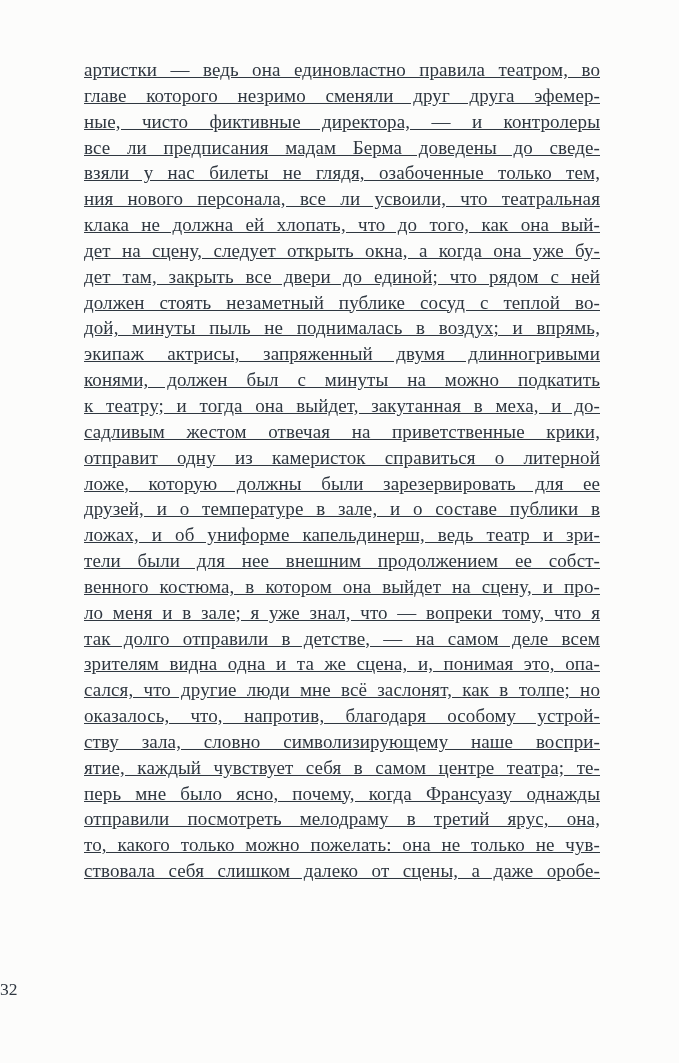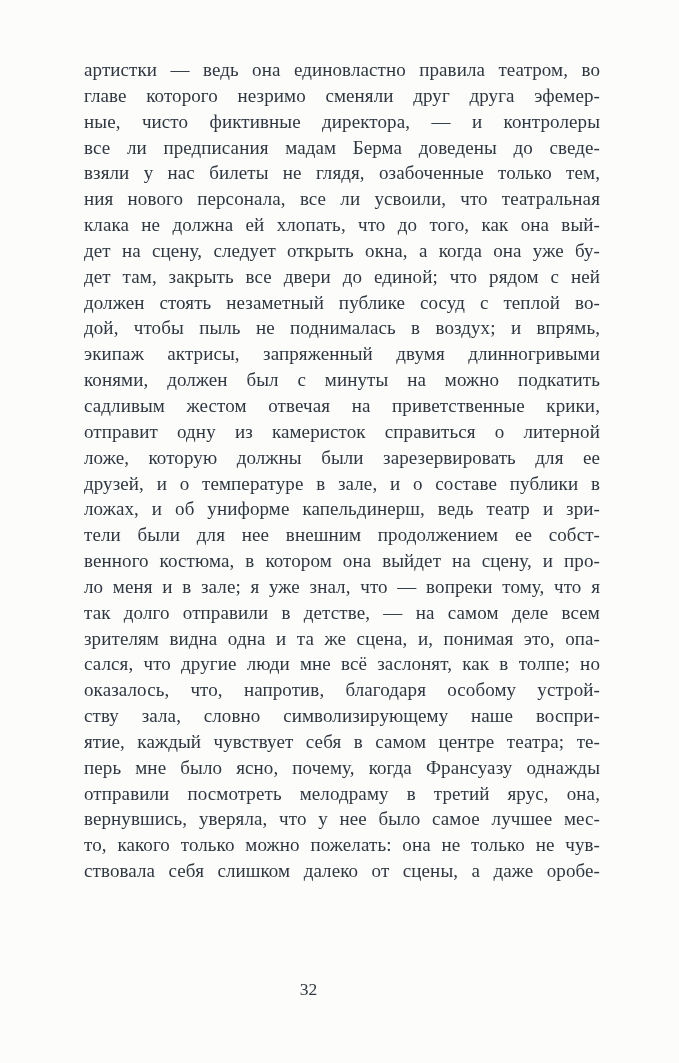--- a/index.html
+++ b/index.html
@@ -19,73 +19,74 @@
     background: #fcfcfb;
     overflow: hidden;
   }
   .text-block {
     position: absolute;
     left: 84px;
     top: 57px;
     width: 516px;
     color: #2f3740;
     font-size: 19px;
+    text-decoration: underline;
   }
   .text-line {
     height: 25.85px;
     line-height: 25.85px;
     text-align: justify;
     text-align-last: justify;
     text-justify: inter-word;
     overflow: hidden;
     letter-spacing: 0.1px;
   }
   .page-number {
     position: absolute;
     left: 0;
     top: 978px;
     width: 617px;
-    text-align: center;
+    text-align: left;
     color: #2f3740;
     font-size: 17.5px;
     line-height: 22px;
   }
 </style>
 </head>
 <body>
 
 <div class="book-page" style="background: rgb(252, 252, 251);">
   <div class="text-block" style="color: rgb(47, 55, 64);">
       <div class="text-line">артистки — ведь она единовластно правила театром, во</div>
       <div class="text-line">главе которого незримо сменяли друг друга эфемер-</div>
       <div class="text-line">ные, чисто фиктивные директора, — и контролеры</div>
       <div class="text-line">все ли предписания мадам Берма доведены до сведе-</div>
       <div class="text-line">взяли у нас билеты не глядя, озабоченные только тем,</div>
       <div class="text-line">ния нового персонала, все ли усвоили, что театральная</div>
       <div class="text-line">клака не должна ей хлопать, что до того, как она вый-</div>
       <div class="text-line">дет на сцену, следует открыть окна, а когда она уже бу-</div>
       <div class="text-line">дет там, закрыть все двери до единой; что рядом с ней</div>
       <div class="text-line">должен стоять незаметный публике сосуд с теплой во-</div>
-      <div class="text-line">дой, чтобы пыль не поднималась в воздух; и впрямь,</div>
+      <div class="text-line">дой, минуты пыль не поднималась в воздух; и впрямь,</div>
       <div class="text-line">экипаж актрисы, запряженный двумя длинногривыми</div>
       <div class="text-line">конями, должен был с минуты на можно подкатить</div>
+      <div class="text-line">к театру; и тогда она выйдет, закутанная в меха, и до-</div>
       <div class="text-line">садливым жестом отвечая на приветственные крики,</div>
       <div class="text-line">отправит одну из камеристок справиться о литерной</div>
       <div class="text-line">ложе, которую должны были зарезервировать для ее</div>
       <div class="text-line">друзей, и о температуре в зале, и о составе публики в</div>
       <div class="text-line">ложах, и об униформе капельдинерш, ведь театр и зри-</div>
       <div class="text-line">тели были для нее внешним продолжением ее собст-</div>
       <div class="text-line">венного костюма, в котором она выйдет на сцену, и про-</div>
       <div class="text-line">ло меня и в зале; я уже знал, что — вопреки тому, что я</div>
       <div class="text-line">так долго отправили в детстве, — на самом деле всем</div>
       <div class="text-line">зрителям видна одна и та же сцена, и, понимая это, опа-</div>
       <div class="text-line">сался, что другие люди мне всё заслонят, как в толпе; но</div>
       <div class="text-line">оказалось, что, напротив, благодаря особому устрой-</div>
       <div class="text-line">ству зала, словно символизирующему наше воспри-</div>
       <div class="text-line">ятие, каждый чувствует себя в самом центре театра; те-</div>
       <div class="text-line">перь мне было ясно, почему, когда Франсуазу однажды</div>
       <div class="text-line">отправили посмотреть мелодраму в третий ярус, она,</div>
-      <div class="text-line">вернувшись, уверяла, что у нее было самое лучшее мес-</div>
       <div class="text-line">то, какого только можно пожелать: она не только не чув-</div>
       <div class="text-line">ствовала себя слишком далеко от сцены, а даже оробе-</div>
     </div>
   <div class="page-number" style="color: rgb(47, 55, 64);">32</div>
 </div>
 
 </body></html>

